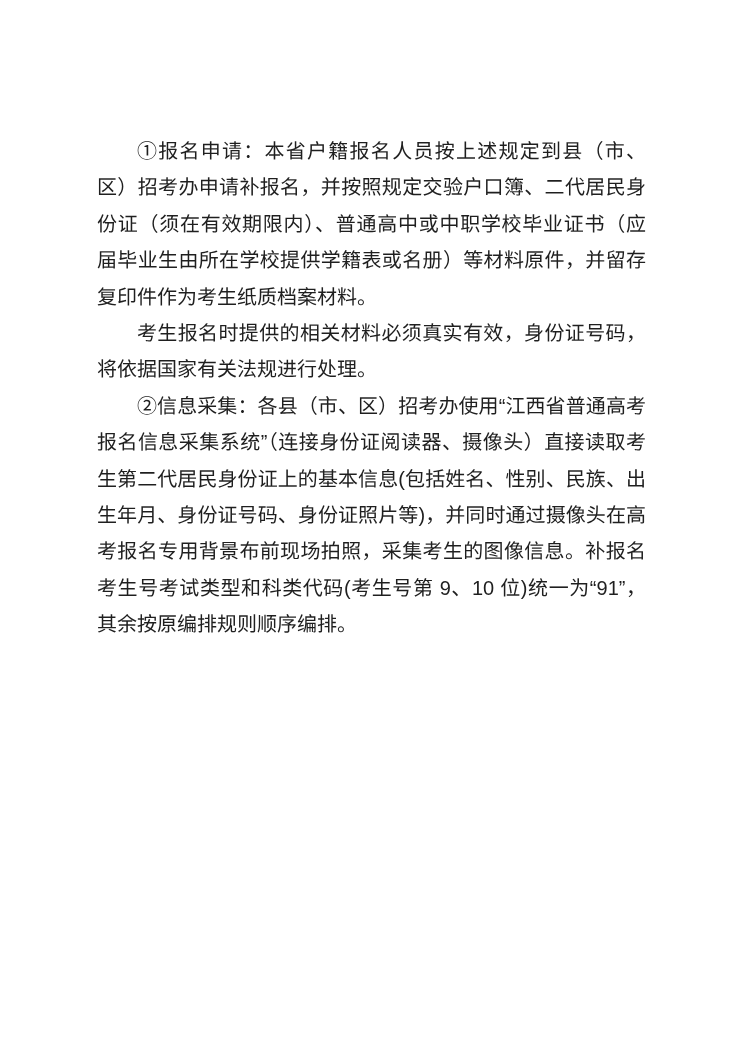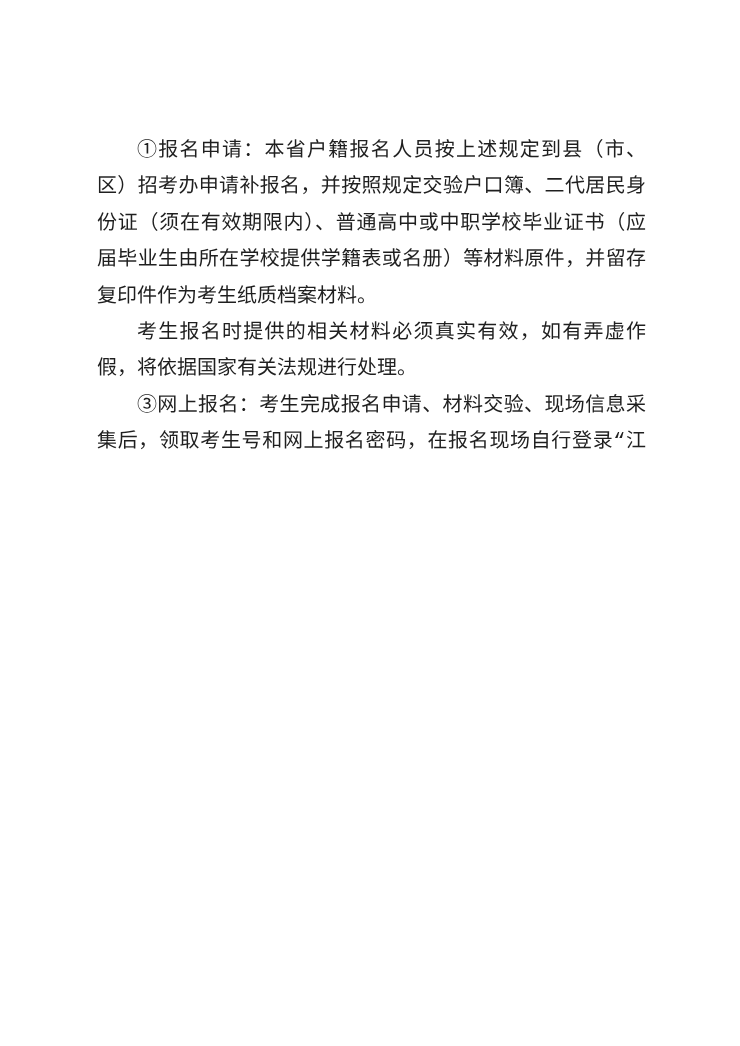--- a/index.html
+++ b/index.html
@@ -6,21 +6,21 @@
     margin: 0;
     padding: 0;
     background: #ffffff;
   }
   .page {
     position: relative;
     width: 740px;
     height: 924px;
     background: #ffffff;
     overflow: hidden;
-    font-family: Liberation Mono, monospace;
+    font-family: Liberation Sans, sans-serif;
   }
   .doc-body {
     position: absolute;
     left: 97px;
     top: 133px;
     width: 549px;
     font-size: 20px;
     line-height: 36.4px;
     color: #1f1f1f;
     text-align: justify;
@@ -48,19 +48,19 @@
     white-space: nowrap;
   }
 </style>
 </head>
 <body>
 
 <div class="page">
 
   <div class="doc-body">
     <p>①报名申请：本省户籍报名人员按上述规定到县（市、区）招考办申请补报名，并按照规定交验户口簿、二代居民身份证（须在有效期限内）、普通高中或中职学校毕业证书（应届毕业生由所在学校提供学籍表或名册）等材料原件，并留存复印件作为考生纸质档案材料。</p>
-    <p>考生报名时提供的相关材料必须真实有效，如有弄虚作假，将依据国家有关法规进行处理。</p>
-    <p class="fill-last">③网上报名：考生完成报名申请、材料交验、现场信息采集后，领取考生号和网上报名密码，在报名现场自行登录“江</p>
+    <p>考生报名时提供的相关材料必须真实有效，身份证号码，将依据国家有关法规进行处理。</p>
+    <p>②信息采集：各县（市、区）招考办使用“江西省普通高考报名信息采集系统”（连接身份证阅读器、摄像头）直接读取考生第二代居民身份证上的基本信息(包括姓名、性别、民族、出生年月、身份证号码、身份证照片等)，并同时通过摄像头在高考报名专用背景布前现场拍照，采集考生的图像信息。补报名考生号考试类型和科类代码(考生号第 9、10 位)统一为“91”，其余按原编排规则顺序编排。</p>
   </div>
 
   <div class="page-number">— 5 —</div>
 
 </div>
 
 </body></html>

